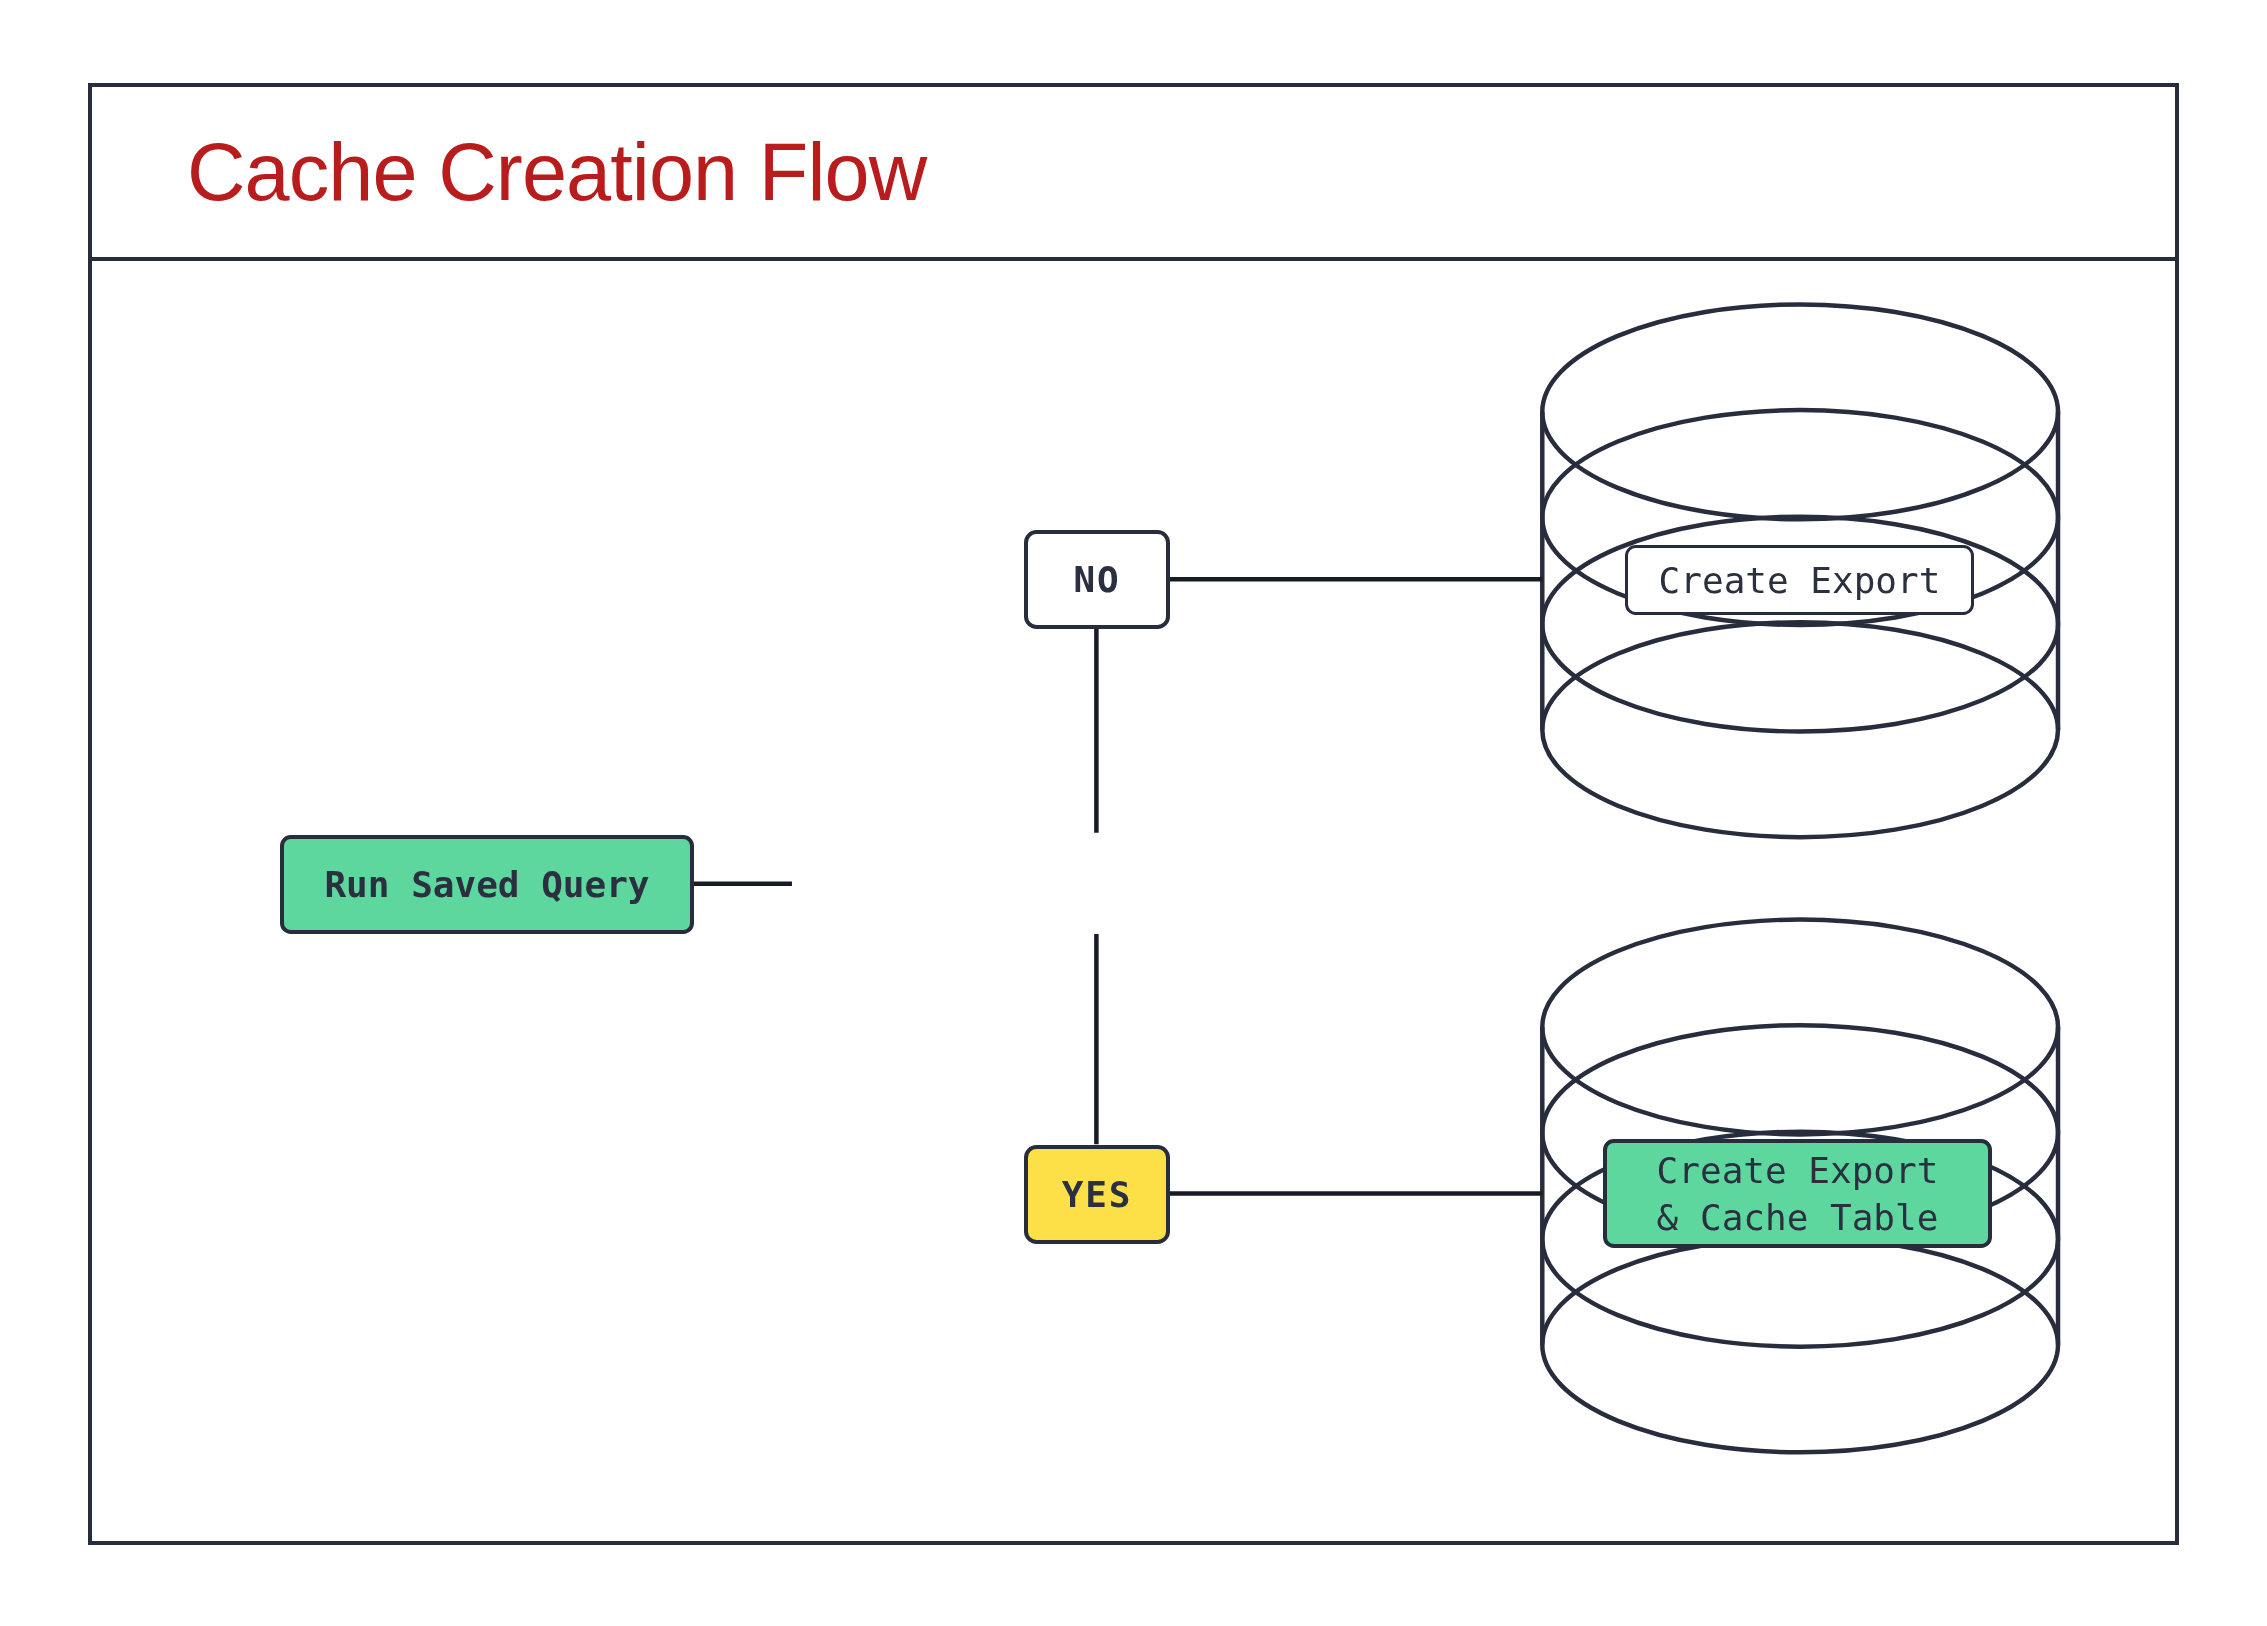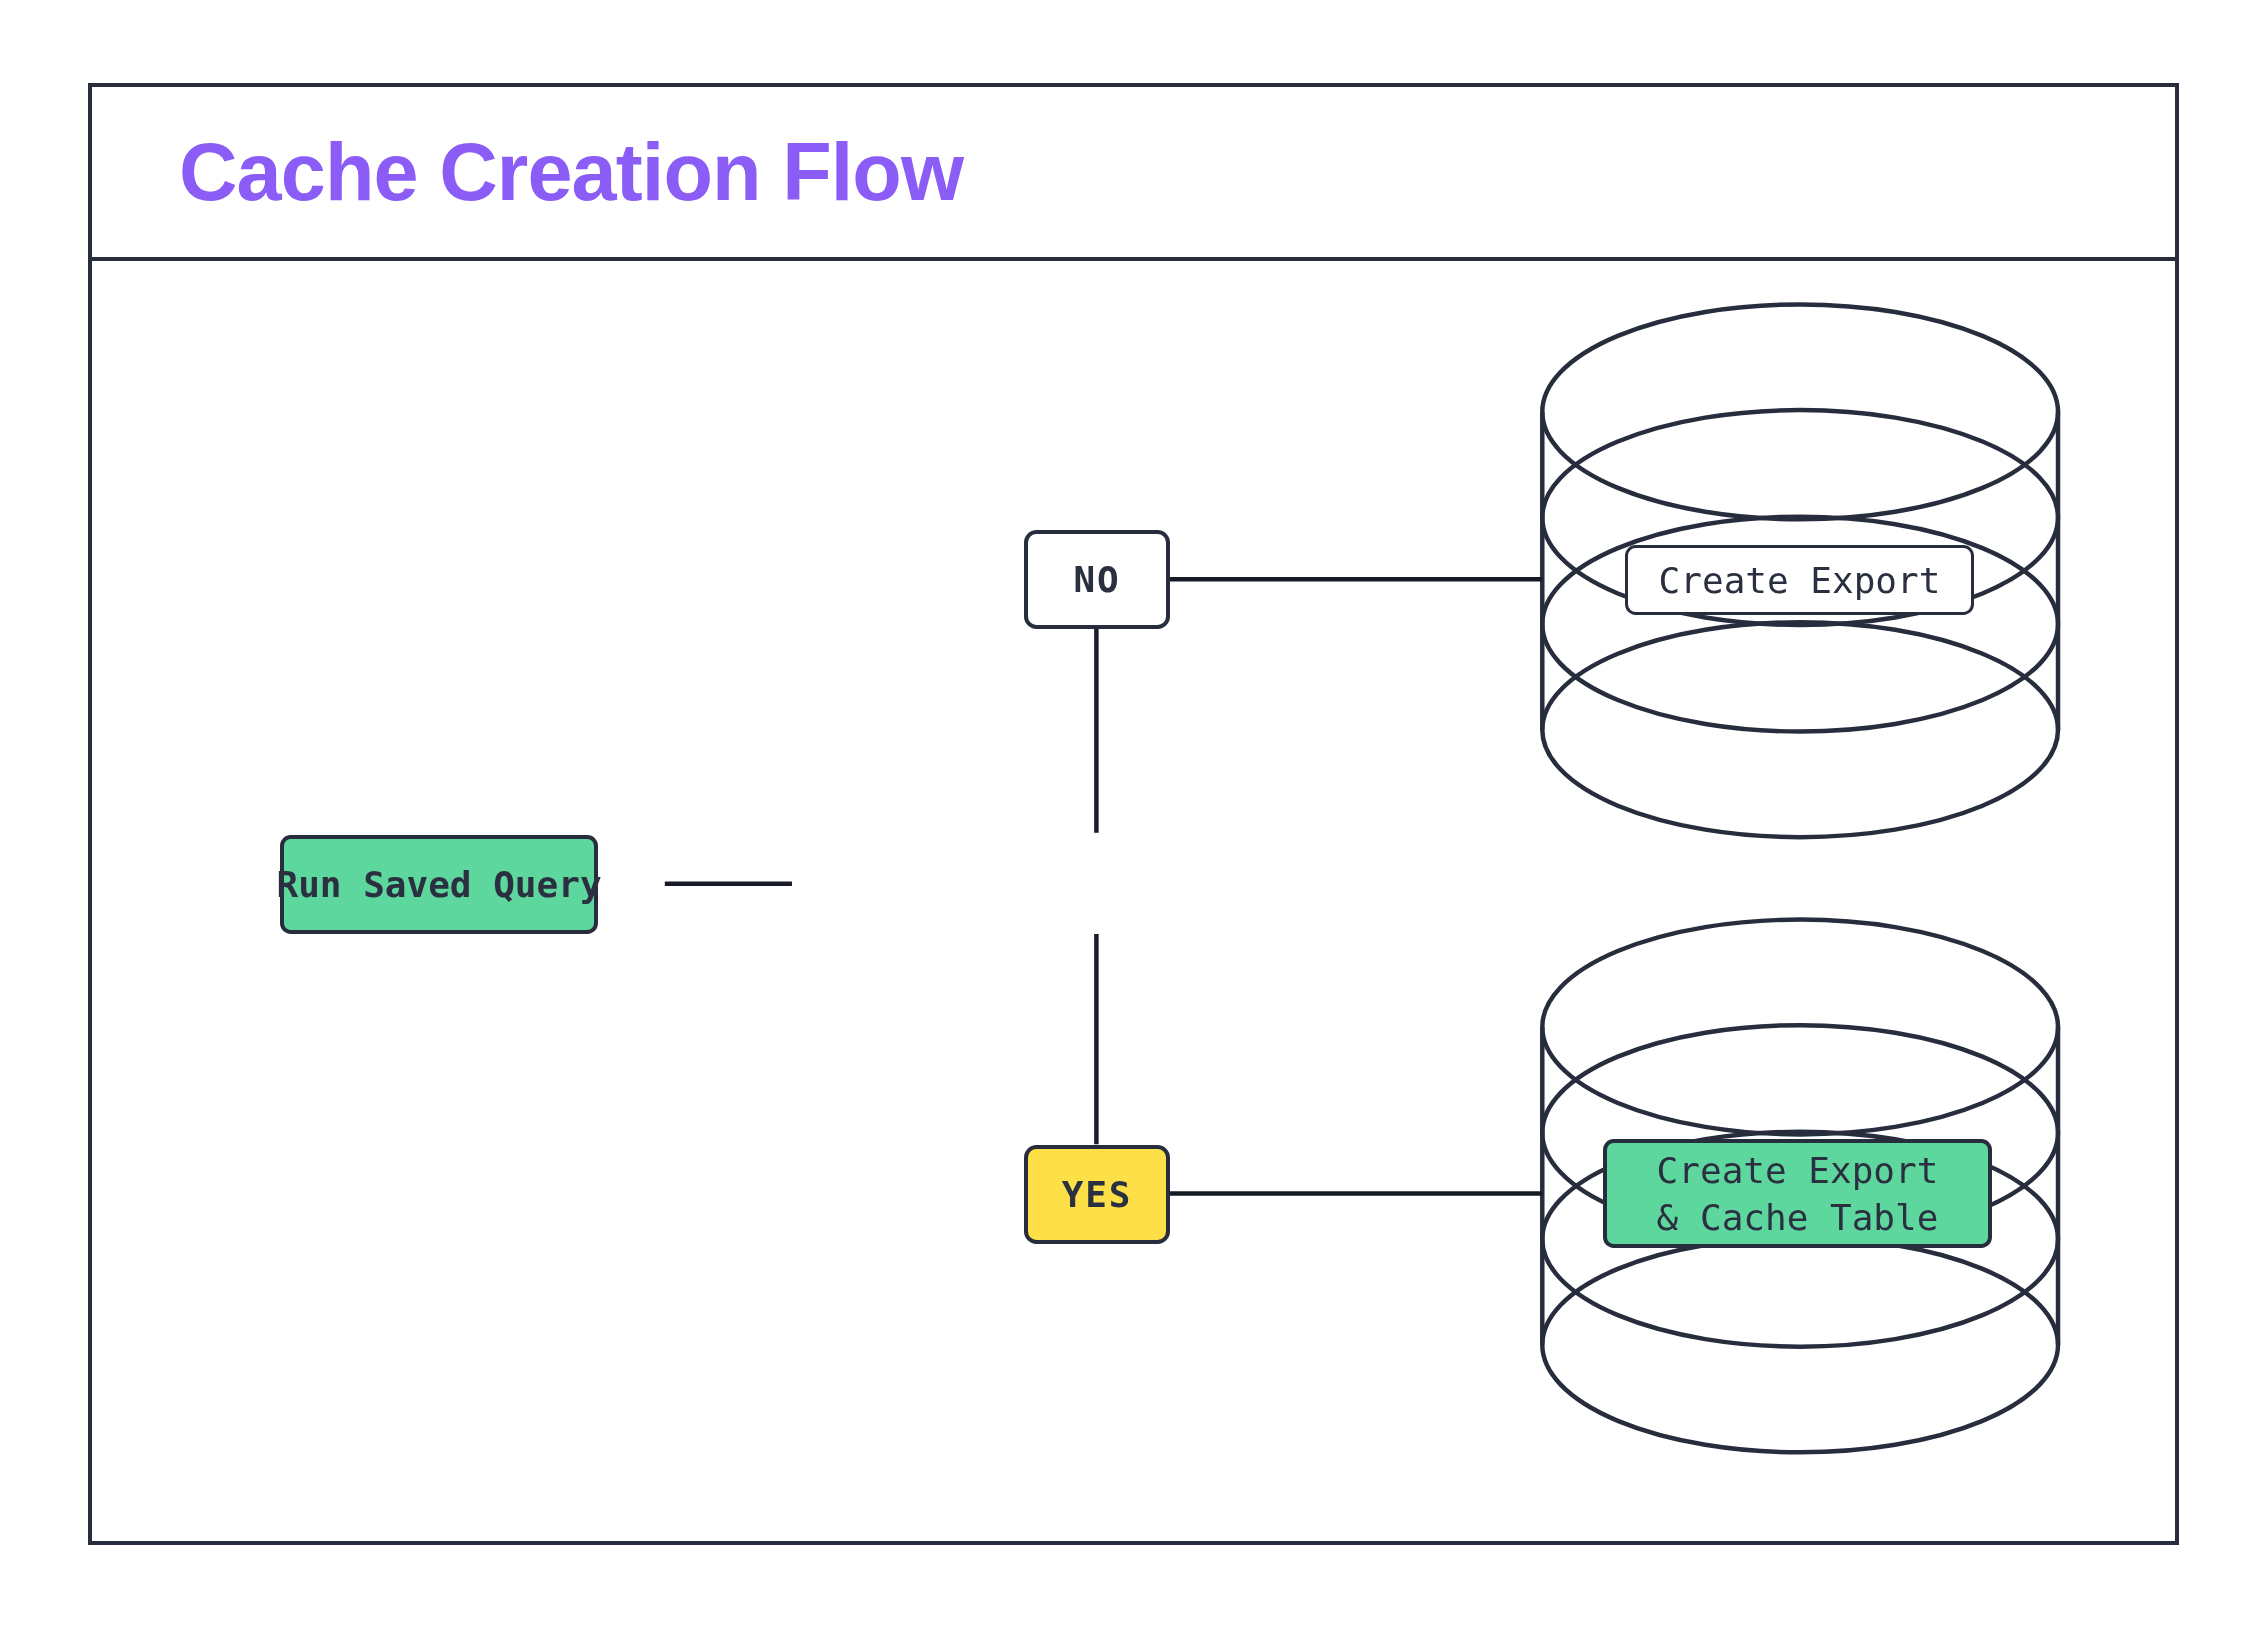--- a/index.html
+++ b/index.html
@@ -19,41 +19,41 @@
   }
   .titlebar{
     position:absolute;left:0;top:0;right:0;
     height:174px;
     border-bottom:4.5px solid #272d3d;
     display:flex;align-items:center;
     padding-left:87px;
     box-sizing:border-box;
   }
   .titlebar h1{
-    margin:0;
+    margin:8px;
     font-family:"Liberation Sans", sans-serif;
-    font-weight:bold;
+    font-weight:normal;
     font-size:81px;
     letter-spacing:-0.9px;
-    color:#8b5cf6;
+    color:#b91c1c;
   }
   
   svg.layer{position:absolute;left:0;top:0;}
   
   .node{
     position:absolute;
     display:flex;align-items:center;justify-content:center;
     box-sizing:border-box;
     color:#2b3040;
     font-size:36px;
     text-align:right;
     white-space:nowrap;
   }
   .node-start{
-    left:280px;top:835px;width:318px;height:99px;
+    left:280px;top:835px;width:414px;height:99px;
     background:#5ed79e;border:4.5px solid #272d3d;border-radius:10.7px;
     font-weight:bold;
   }
   .node-decision{
     left:792px;top:833px;width:609px;height:101px;
     background:#2b3040;border-radius:14.3px;
     color:#e9eaee;
   }
   .node-branch{
     width:146px;height:99px;

